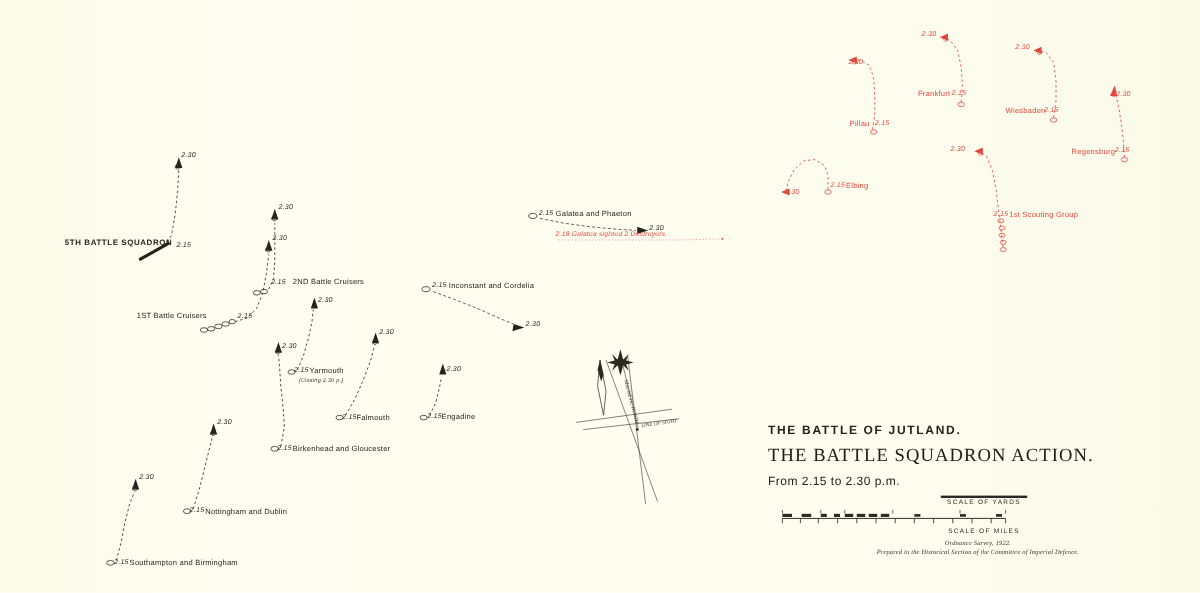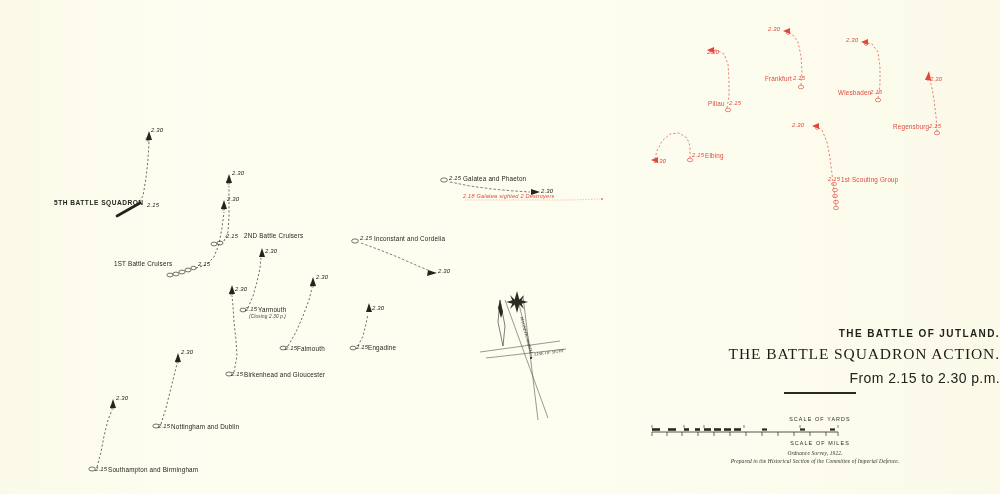--- a/index.html
+++ b/index.html
@@ -68,41 +68,41 @@
   }
   .lbl-red-note {
     color: #e0483d;
     font-size: 5.6px;
     font-style: italic;
   }
   
   #title-block {
     position: absolute;
     left: 640px;
-    top: 328px;
+    top: 354px;
     width: 360px;
-    text-align: right;
+    text-align: left;
   }
   #title-line-1 {
     font-family: "Liberation Sans", sans-serif;
     font-size: 10px;
     font-weight: 700;
     letter-spacing: 1.4px;
     color: #23231d;
   }
   #title-line-2 {
     font-family: "Liberation Serif", serif;
     font-size: 15.5px;
     letter-spacing: 0.9px;
     color: #1d1d17;
     margin-top: 6px;
   }
   #title-line-3 {
     font-family: "Liberation Sans", sans-serif;
-    font-size: 14px;
+    font-size: 10px;
     letter-spacing: 0.4px;
     color: #23231d;
     margin-top: 7px;
   }
   #title-rule {
     width: 72px;
     height: 1.6px;
     background: #2a2a22;
     margin: 6px auto 0 auto;
   }

